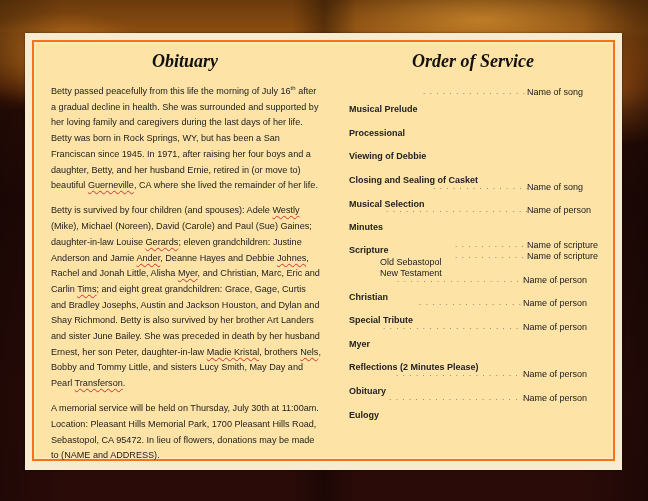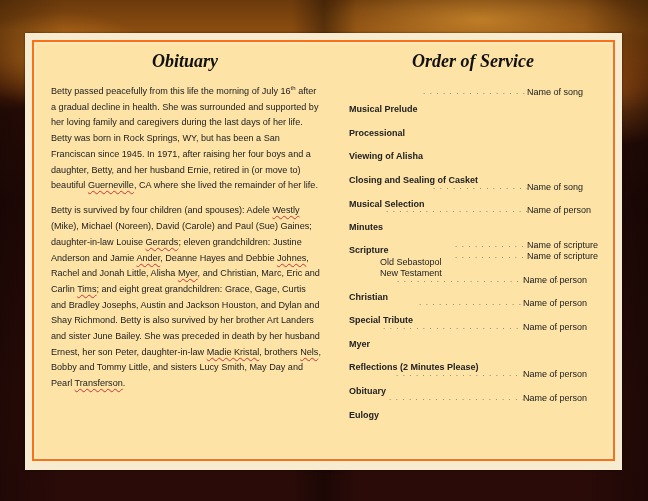--- a/index.html
+++ b/index.html
@@ -145,39 +145,40 @@
 <div class="bg"></div>
 
 <div class="card">
   <div class="card-inner">
 
     <div class="col col-left">
       <h1 class="title">Obituary</h1>
       <div class="obit-body">
         <p><span>Betty passed peacefully from this life the morning of July 16</span><sup>th</sup><span> after a gradual decline in health.  She was surrounded and supported by her loving family and caregivers during the last days of her life.  Betty was born in Rock Springs, WY, but has been a San Franciscan since 1945.  In 1971, after raising her four boys and a daughter, Betty, and her husband Ernie, retired in (or move to) beautiful </span><span class="misspell">Guerneville</span><span>, CA where she lived the remainder of her life.</span></p>
         <p><span>Betty is survived by four children (and spouses): Adele </span><span class="misspell">Westly</span><span> (Mike), Michael (Noreen), David (Carole) and Paul (Sue) Gaines;  daughter-in-law Louise </span><span class="misspell">Gerards</span><span>;  eleven grandchildren: Justine Anderson and Jamie </span><span class="misspell">Ander</span><span>, Deanne Hayes and Debbie </span><span class="misspell">Johnes</span><span>, Rachel and Jonah Little, Alisha </span><span class="misspell">Myer</span><span>, and Christian, Marc, Eric and Carlin </span><span class="misspell">Tims</span><span>;  and eight great grandchildren: Grace, Gage, Curtis and Bradley Josephs, Austin and Jackson Houston, and Dylan and Shay Richmond. Betty is also survived by her brother Art Landers and sister June Bailey.  She was preceded in death by her husband Ernest, her son Peter, daughter-in-law </span><span class="misspell">Madie Kristal</span><span>, brothers </span><span class="misspell">Nels</span><span>, Bobby and Tommy Little, and sisters Lucy Smith, May Day and Pearl </span><span class="misspell">Transferson</span><span>.</span></p>
+        <p>A memorial service will be held on Thursday, July 30th at 11:00am.  Location:  Pleasant Hills Memorial Park, 1700 Pleasant Hills Road, Sebastopol, CA 95472.  In lieu of flowers, donations may be made to (NAME and ADDRESS).</p>
       </div>
     </div>
 
     <div class="col col-right">
       <h1 class="title">Order of Service</h1>
       <div class="service">
 
         <div class="srow" style="top:0px">
           <span class="label">Musical Prelude</span>
           <span class="leader" style="left:74px">. . . . . . . . . . .  . . . . . . . . .</span>
           <span class="value" style="left:178px">Name of song</span>
         </div>
 
         <div class="srow" style="top:23.5px">
           <span class="label">Processional</span>
         </div>
 
         <div class="srow" style="top:47px">
-          <span class="label">Viewing of Alisha</span>
+          <span class="label">Viewing of Debbie</span>
         </div>
 
         <div class="srow" style="top:71px">
           <span class="label">Closing and Sealing of Casket</span>
         </div>
 
         <div class="srow" style="top:95px">
           <span class="label">Musical Selection</span>
           <span class="leader" style="left:84px">. . . . . . . . . . . . . . . . . .</span>
           <span class="value" style="left:178px">Name of song</span>

